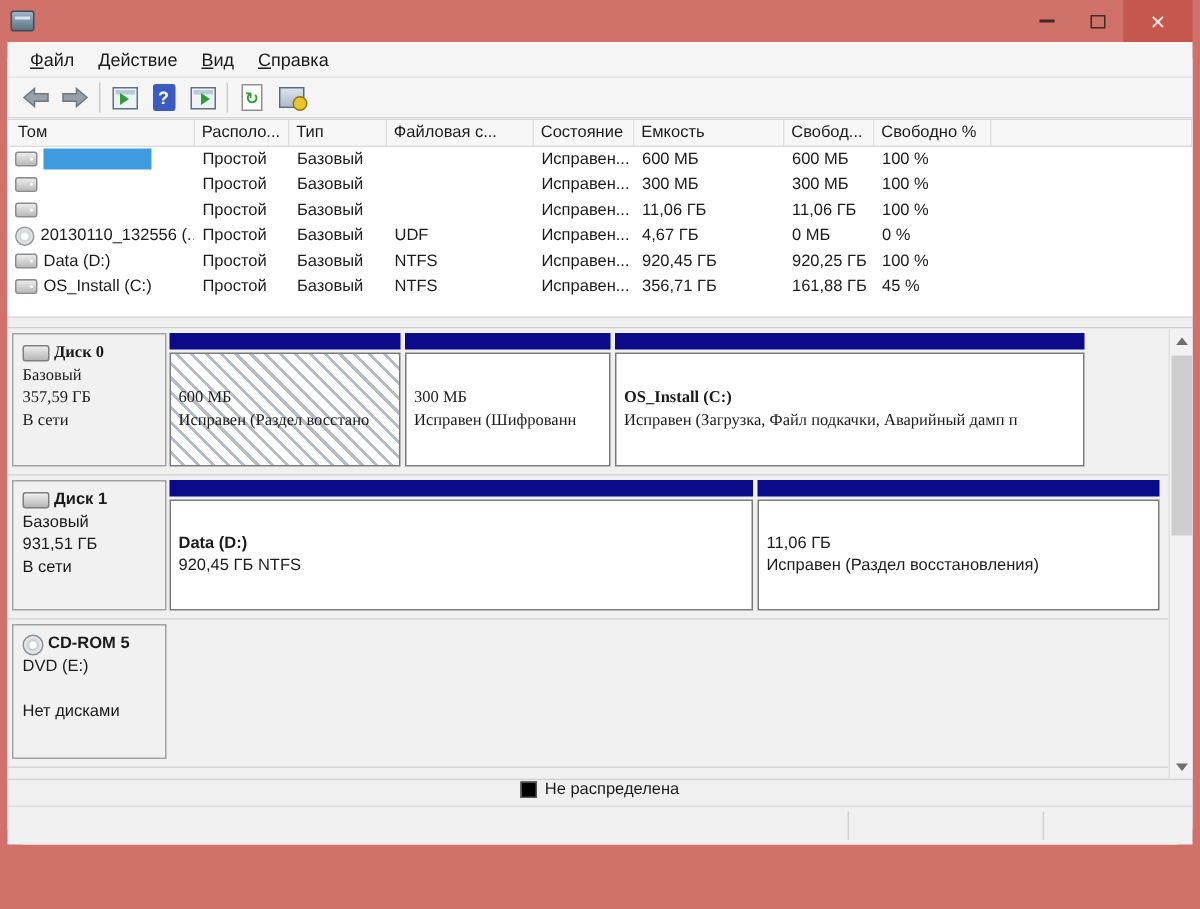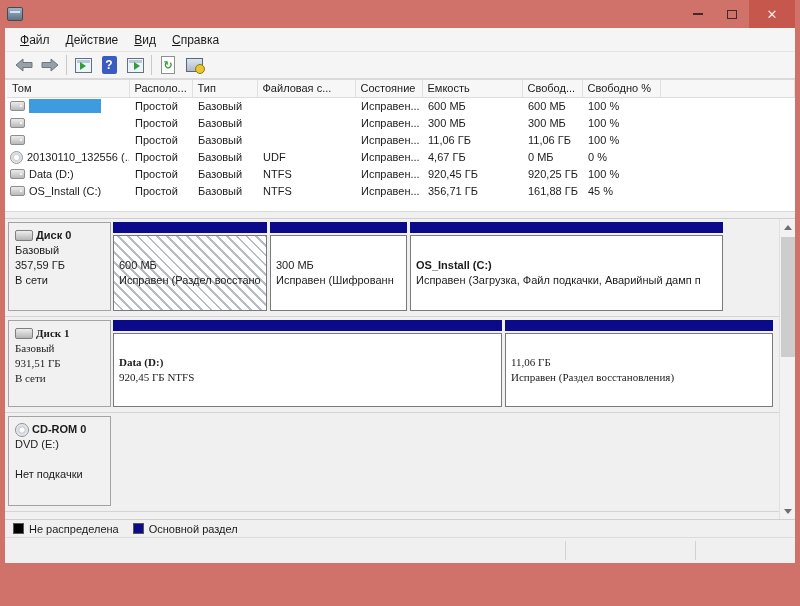--- a/index.html
+++ b/index.html
@@ -80,21 +80,21 @@
 
   
   .vscroll { position:absolute; right:0; top:0; width:16px; height:100%; background:#f2f2f2; border-left:1px solid #e0e0e0; }
   .sb-btn { position:absolute; left:0; width:16px; height:16px; display:flex; align-items:center; justify-content:center; }
   .sb-up { top:0; } .sb-down { bottom:0; }
   .arr-up { width:0; height:0; border-left:4px solid transparent; border-right:4px solid transparent; border-bottom:5px solid #6e6e6e; }
   .arr-down { width:0; height:0; border-left:4px solid transparent; border-right:4px solid transparent; border-top:5px solid #6e6e6e; }
   .sb-thumb { position:absolute; left:1px; top:18px; width:14px; height:120px; background:#cdcdcd; }
 
   
-  .legendbar { height:18px; background:#f0f0f0; border-top:1px solid #cfcfcf; display:flex; align-items:center; padding-left:8px; gap:6px; }
+  .legendbar { height:18px; background:#f0f0f0; border-top:1px solid #cfcfcf; display:flex; align-items:center; padding-left:8px; gap:6px;flex-direction:column; }
   .legend-item { display:flex; align-items:center; gap:5px; margin-right:8px; }
   .legend-swatch { width:11px; height:11px; border:1px solid #555; }
   .statusbar { height:26px; background:#f0f0f0; border-top:1px solid #dcdcdc; position:relative; }
   .status-sep { position:absolute; top:3px; bottom:3px; width:1px; background:#d2d2d2; }
 </style>
 </head>
 <body>
 
 <div class="window">
 
@@ -267,21 +267,21 @@
               <td></td>
         </tr>
       </tbody>
         </table>
     </div>
 
     <div class="splitter"></div>
 
     <div class="graphical">
 
-      <div class="disk-row" style="height:98px;">
+      <div class="disk-row" style="height:98px;font-family:Liberation Serif, serif;">
         <div class="disk-label">
           <div class="hd">
               <span class="hdd-big"></span>
               <span>Диск 0</span>
             </div>
           <div>Базовый</div>
           <div>357,59 ГБ</div>
           <div>В сети</div>
         </div>
         <div class="part" style="left:108px; width:154px;">
@@ -300,21 +300,21 @@
         </div>
         <div class="part" style="left:405px; width:313px;">
           <div class="band"></div>
           <div class="pbox">
             <div class="ptitle">OS_Install  (C:)</div>
             <div>Исправен (Загрузка, Файл подкачки, Аварийный дамп п</div>
           </div>
         </div>
       </div>
 
-      <div class="disk-row" style="height:96px;font-family:Liberation Serif, serif;">
+      <div class="disk-row" style="height:96px;">
         <div class="disk-label">
           <div class="hd">
               <span class="hdd-big"></span>
               <span>Диск 1</span>
             </div>
           <div>Базовый</div>
           <div>931,51 ГБ</div>
           <div>В сети</div>
         </div>
         <div class="part" style="left:108px; width:389px;">
@@ -330,25 +330,25 @@
             <div>11,06 ГБ</div>
             <div>Исправен (Раздел восстановления)</div>
           </div>
         </div>
       </div>
 
       <div class="disk-row" style="height:99px; border-bottom:1px solid #d4d4d4;">
         <div class="disk-label">
           <div class="hd">
               <span class="cd-big"></span>
-              <span>CD-ROM 0</span>
+              <span>CD-ROM 5</span>
             </div>
           <div>DVD (E:)</div>
           <div style="height:15px;"></div>
-          <div>Нет подкачки</div>
+          <div>Нет дисками</div>
         </div>
       </div>
 
       <div class="vscroll">
         <div class="sb-btn sb-up">
             <div class="arr-up"></div>
           </div>
         <div class="sb-thumb"></div>
         <div class="sb-btn sb-down">
             <div class="arr-down"></div>

